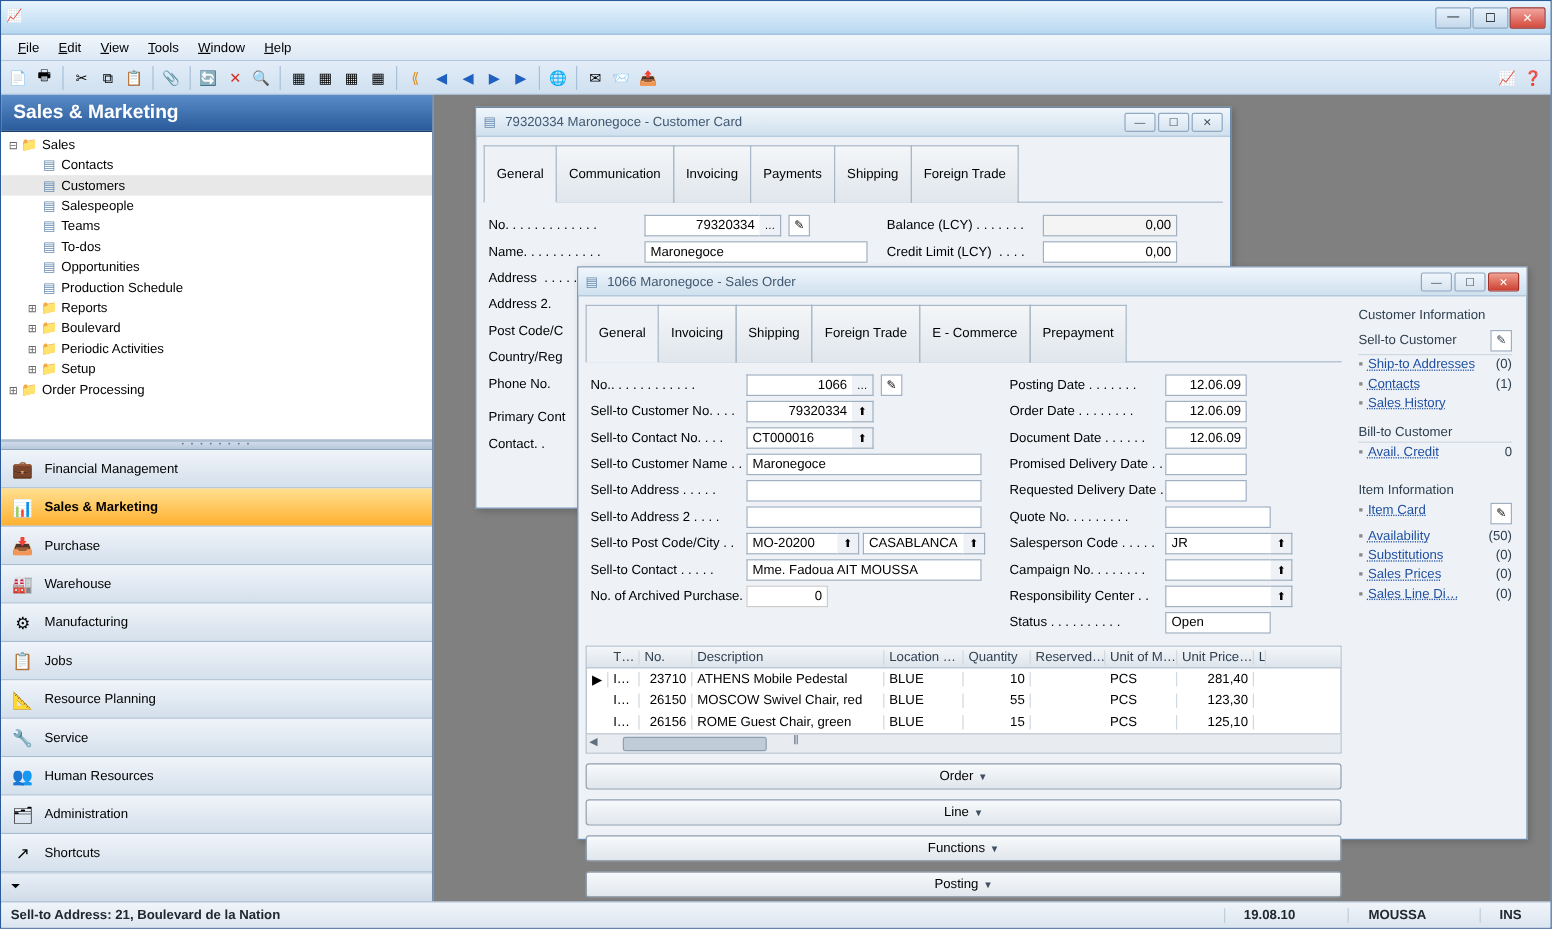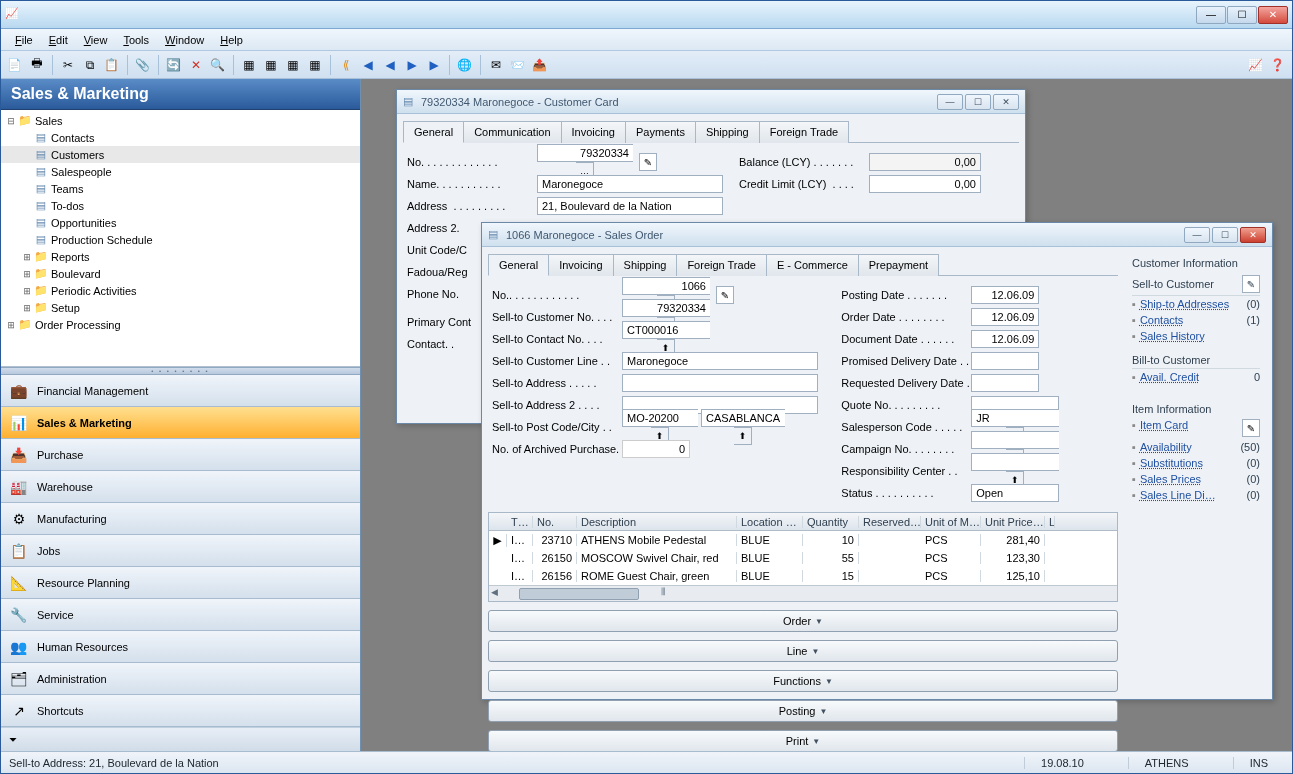--- a/index.html
+++ b/index.html
@@ -154,21 +154,21 @@
   }
   .sw-btn.close { background:linear-gradient(#f0a090,#cc4030);color:#fff;border-color:#a03028;}
   .subwin-body {
     flex:1; padding:6px; display:flex; flex-direction:column;
     min-height:0;
   }
   .tabstrip {
     display:flex; border-bottom:1px solid #a8b8c8; margin-bottom:8px;
   }
   .tab {
-    padding:4px 10px; background:linear-gradient(#f4f6f8,#e0e6ec);
+    padding:17px 10px; background:linear-gradient(#f4f6f8,#e0e6ec);
     border:1px solid #a8b8c8; border-bottom:none; margin-right:-1px;
     cursor:pointer;
     position:relative; top:1px;
   }
   .tab.active { background:#eef2f7; border-bottom:1px solid #eef2f7; z-index:1;}
   .form-area {
     display:flex; gap:16px; padding:0 4px;
   }
   .form-col { flex:1; }
   .field {
@@ -177,21 +177,21 @@
   .field label {
     width:130px; white-space:nowrap; overflow:hidden;
     color:#000;
   }
   .field input, .field .val {
     height:18px; border:1px solid #a0b0c0; padding:0 4px;
     font:inherit; background:#fff;
   }
   .field input[readonly]{ background:#f4f4f4;}
   .lookup {
-    display:flex; align-items:center;flex-direction:column;
+    display:flex; align-items:center;
   }
   .lookup input { border-right:none;}
   .lu-btn {
     width:18px;height:18px;border:1px solid #a0b0c0;border-left:none;
     background:#eef2f7;display:flex;align-items:center;justify-content:center;
     cursor:pointer;font-size:9px;
   }
   .edit-btn {
     width:18px;height:18px;border:1px solid #a0b0c0; margin-left:6px;
     background:#fff;display:flex;align-items:center;justify-content:center;cursor:pointer;font-size:10px;
@@ -230,21 +230,21 @@
   }
   .info-head { font-weight:normal; color:#304050; padding:4px 0 2px; border-bottom:1px solid #d0d8e0; display:flex;align-items:center;}
   .info-head .edit-btn{margin-left:auto;}
   .info-row { display:flex; padding:2px 0;}
   .info-row a { color:#2050a0; text-decoration:underline dotted; cursor:pointer;}
   .info-row .cnt { margin-left:auto; color:#304050;}
   .bullet { color:#888; margin-right:4px;}
   .statusbar {
     height:22px; background:linear-gradient(#f0f4fa,#dce6f0);
     border-top:1px solid #a8bcd0; display:flex; align-items:center;
-    padding:0 8px; color:#202830;
+    padding:0 8px; color:#202830;font-weight:bold;
   }
   .status-seg { margin-left:auto; display:flex; gap:28px;}
   .status-seg span { border-left:1px solid #c0ccd8; padding:0 16px;}
   .hl { background:#3468c0; color:#fff; }
 </style>
 </head>
 <body>
 
 <div class="app-window">
   <div class="titlebar">
@@ -471,24 +471,24 @@
                 <input style="width: 186px;" value="Maronegoce">
               </div>
               <div class="field">
                   <label><span>Address</span> &nbsp;. . . . . . . . .</label>
                 <input style="width: 186px;" value="21, Boulevard de la Nation">
               </div>
               <div class="field">
                   <label>Address 2.</label>
                 </div>
               <div class="field">
-                  <label>Unit Code/C</label>
-                </div>
-              <div class="field">
-                  <label>Fadoua/Reg</label>
+                  <label>Post Code/C</label>
+                </div>
+              <div class="field">
+                  <label>Country/Reg</label>
                 </div>
               <div class="field">
                   <label>Phone No.</label>
                 </div>
               <div class="field" style="margin-top:6px">
                   <label>Primary Cont</label>
                 </div>
               <div class="field">
                   <label>Contact. .</label>
                 </div>
@@ -545,38 +545,42 @@
                     </span>
                   </div>
                   <div class="field">
                     <label>Sell-to Contact No. . . . </label>
                     <span class="lookup">
                       <input style="width: 88px;" value="CT000016">
                       <span class="lu-btn">⬆</span>
                     </span>
                   </div>
                   <div class="field">
-                    <label>Sell-to Customer Line . . </label>
+                    <label>Sell-to Customer Name . . </label>
                     <input style="width: 196px;" value="Maronegoce">
                   </div>
                   <div class="field">
                     <label>Sell-to Address . . . . . </label>
                     <input class="hl" style="width: 196px;" value="21, Boulevard de la Nation">
                   </div>
                   <div class="field">
                     <label>Sell-to Address 2 . . . . </label>
                     <input style="width: 196px;" value="">
                   </div>
                   <div class="field"><label>Sell-to Post Code/City . . </label><span class="lookup">
                       <input style="width: 76px;" value="MO-20200">
                       <span class="lu-btn">⬆</span>
                     </span>&nbsp;<span class="lookup">
                       <input style="width: 84px;" value="CASABLANCA">
                       <span class="lu-btn">⬆</span>
                     </span></div>
+                  <div class="field">
+                    <label>Sell-to Contact . . . . . </label>
+                    <input style="width: 196px;" value="Mme. Fadoua AIT MOUSSA">
+                  </div>
                   <div class="field">
                     <label>No. of Archived Purchase. . </label>
                     <input style="width: 68px; text-align: right; border: 1px solid rgb(204, 204, 204);" value="0">
                   </div>
                 </div>
               <div class="form-col" id="so-right" style="flex:0.9">
                   <div class="field">
                     <label>Posting Date . . . . . . . </label>
                     <input style="width: 68px; text-align: right;" value="12.06.09">
                   </div>
@@ -771,17 +775,17 @@
         </div>
       </div>
 
     </div>
   </div>
 
   <div class="statusbar">
     <span>Sell-to Address: 21, Boulevard de la Nation</span>
     <div class="status-seg">
       <span>19.08.10</span>
-      <span>ATHENS</span>
+      <span>MOUSSA</span>
       <span>INS</span>
     </div>
   </div>
 </div>
 
 </body></html>

